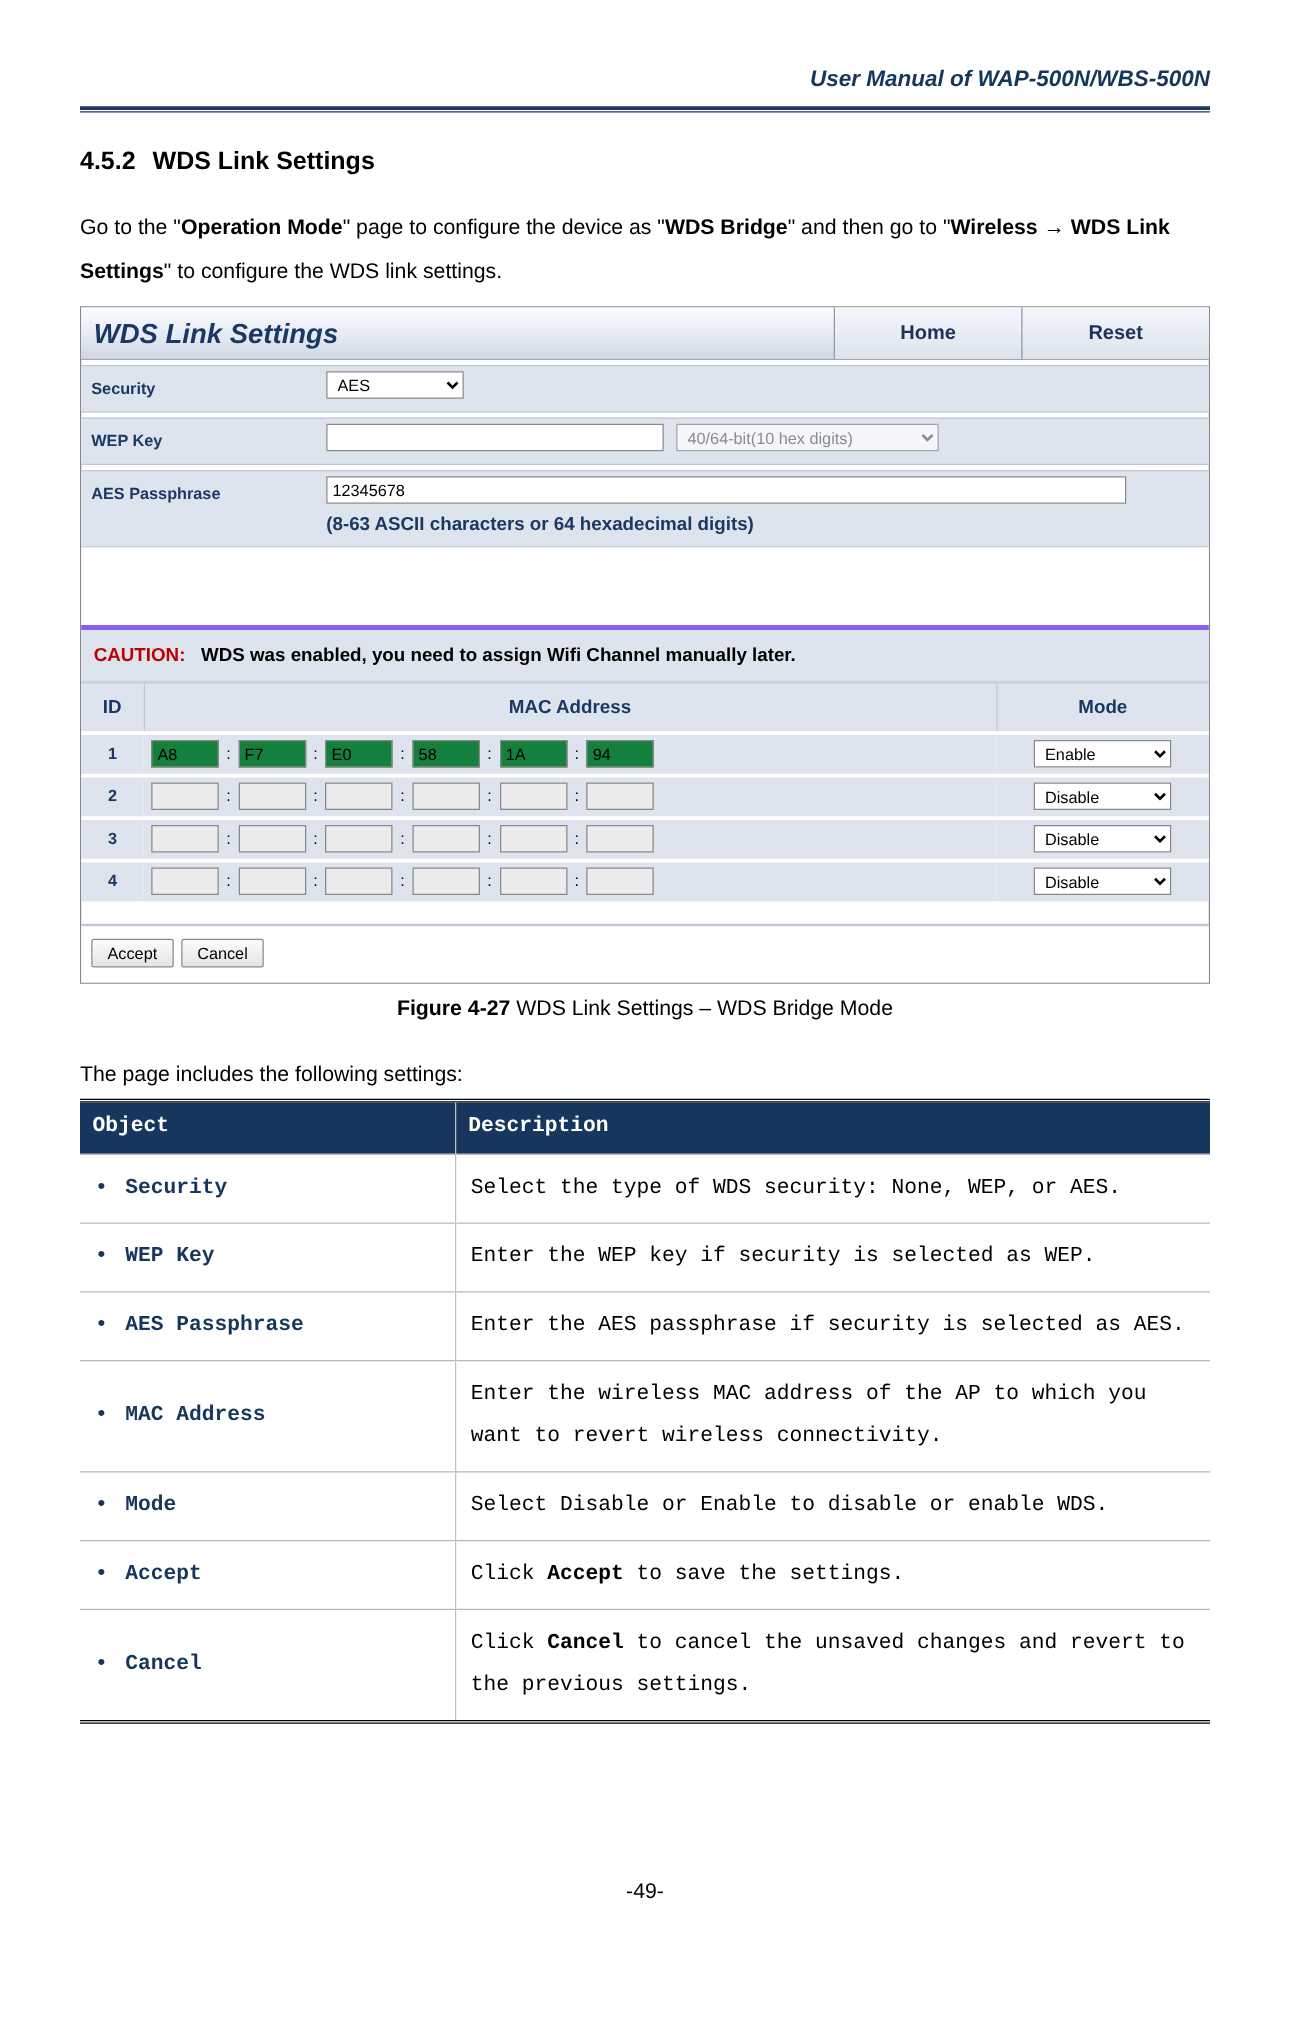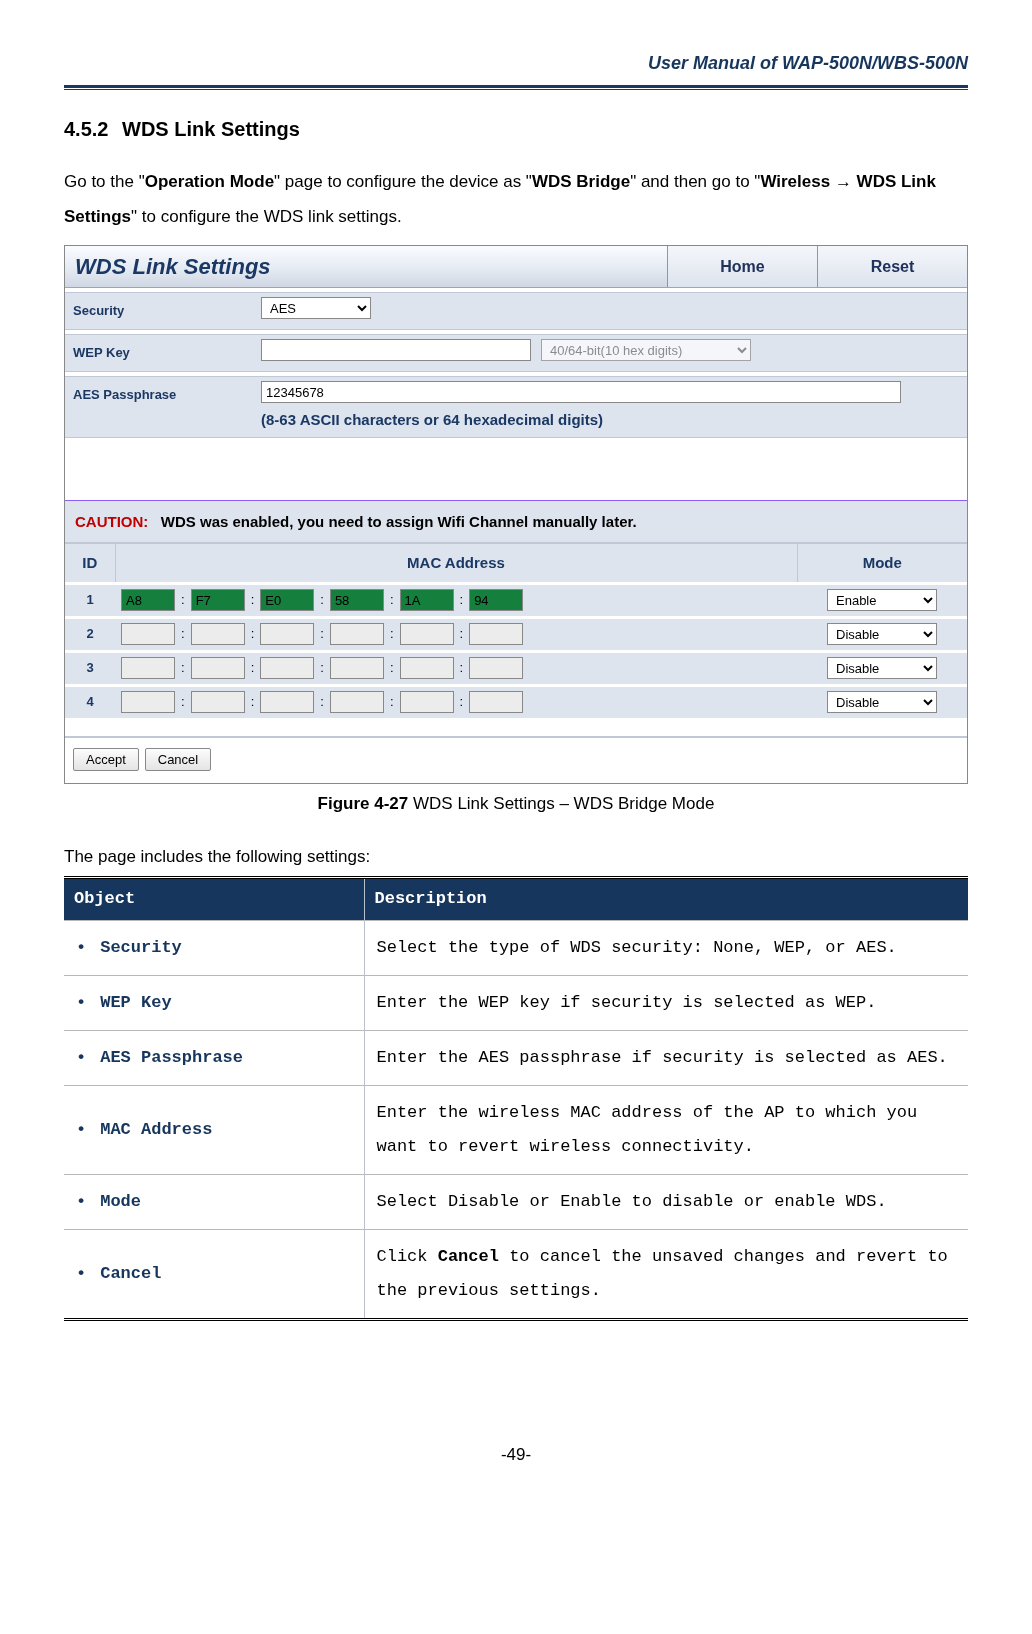--- a/index.html
+++ b/index.html
@@ -114,21 +114,21 @@
     color: #1b3864;
     font-weight: bold;
     font-size: 15px;
     padding-left: 0;
     width: 100%;
   }
   .wds-aes-row .wds-field-cell { flex-direction: column; align-items: flex-start; gap: 4px; }
   .wds-spacer { height: 62px; background: #fff; }
   .wds-caution {
     background: #dde4ee;
-    border-top: 1px solid #8b5cf6;
+    border-top: 4px solid #8b5cf6;
     border-bottom: 1px solid #c0c8d5;
     padding: 8px 10px;
     font-weight: bold;
     font-size: 15px;
   }
   .wds-caution .caution-label { color: #c00000; }
   .wds-caution .caution-text { color: #000; }
   .wds-mac-table {
     width: 100%;
     border-collapse: collapse;
@@ -395,20 +395,24 @@
         </tr>
         <tr>
           <td class="obj-cell"><span class="bullet">•</span><span> MAC Address</span></td>
           <td><span>Enter the wireless MAC address of the AP to which you want to revert wireless connectivity.</span></td>
         </tr>
         <tr>
           <td class="obj-cell"><span class="bullet">•</span><span> Mode</span></td>
           <td><span>Select Disable or Enable to disable or enable WDS.</span></td>
         </tr>
         <tr>
+          <td class="obj-cell"><span class="bullet">•</span><span> Accept</span></td>
+          <td><span>Click </span><span class="dbold">Accept</span><span> to save the settings.</span></td>
+        </tr>
+        <tr>
           <td class="obj-cell"><span class="bullet">•</span><span> Cancel</span></td>
           <td><span>Click </span><span class="dbold">Cancel</span><span> to cancel the unsaved changes and revert to the previous settings.</span></td>
         </tr>
       </tbody>
 </table>
 </div>
 
 <div class="page-num">-49-</div>
 
 </body></html>

